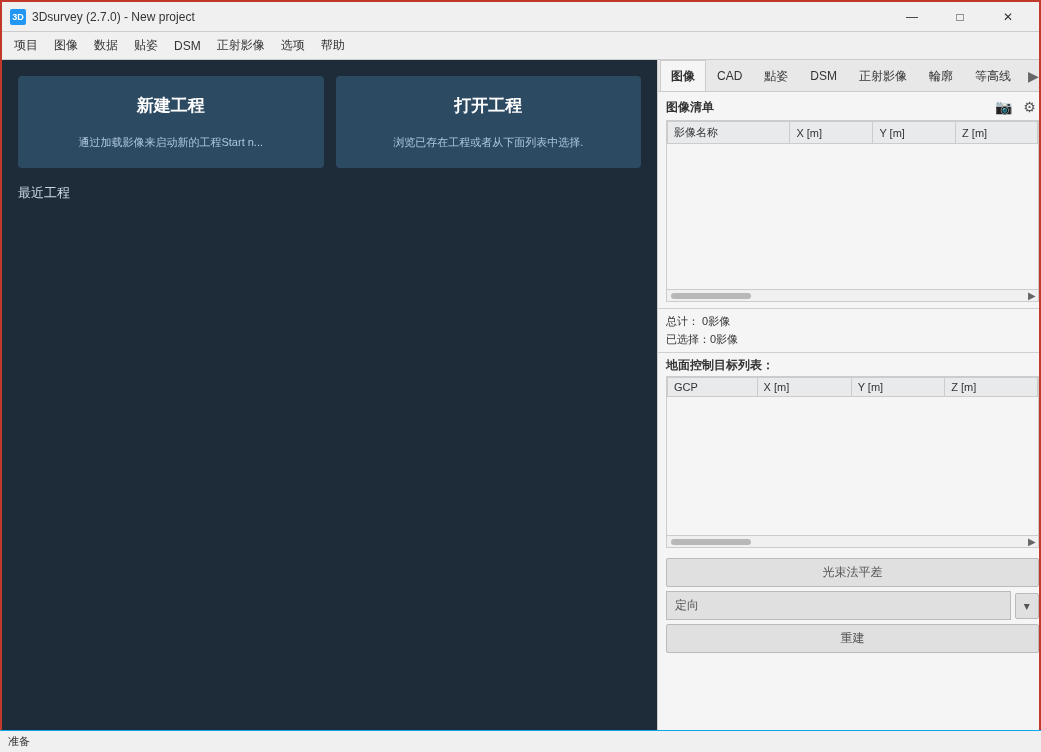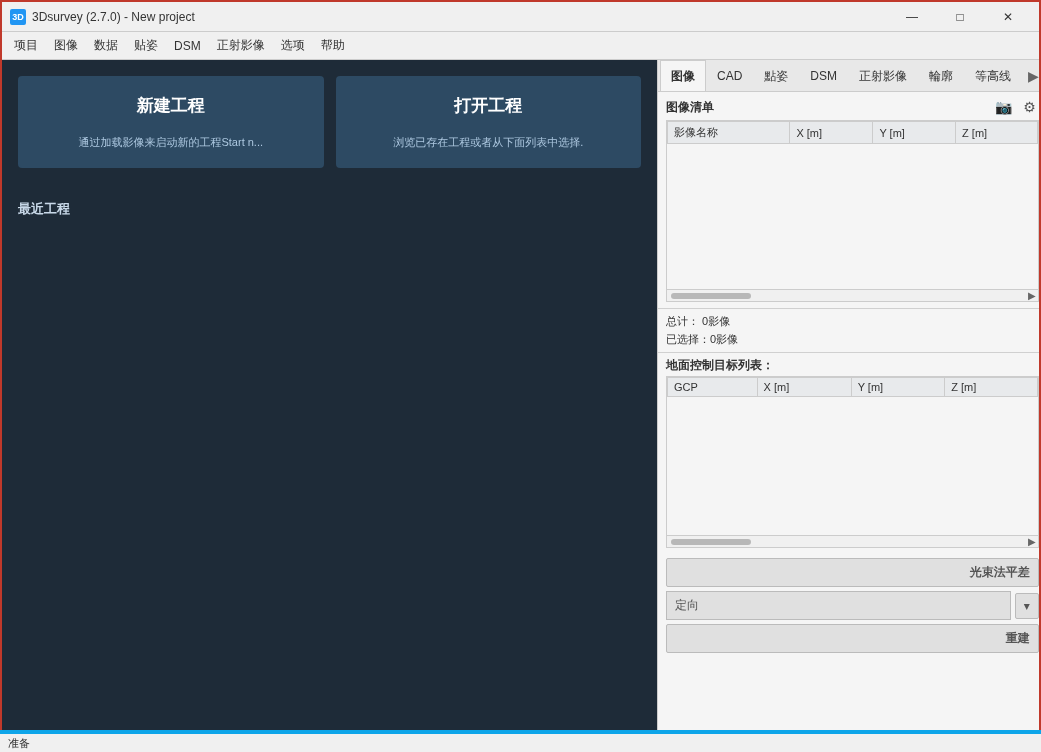--- a/index.html
+++ b/index.html
@@ -115,22 +115,21 @@
     }
     .project-btn-desc {
       font-size: 11px;
       color: #adc8e0;
       display: block;
     }
 
     .recent-title {
       color: #c8d8e8;
       font-size: 13px;
-      margin-top: 20px;
-      font-weight: bold;
+      margin-top: 4px;
     }
 
     
     .right-panel {
       flex: 1;
       background: #f5f5f5;
       display: flex;
       flex-direction: column;
       border-left: 1px solid #ccc;
     }
@@ -256,37 +255,36 @@
     }
     .action-btn {
       width: 100%;
       padding: 5px 8px;
       background: #e0e0e0;
       border: 1px solid #bbb;
       border-radius: 2px;
       font-size: 12px;
       color: #555;
       cursor: pointer;
-      text-align: right;
-      font-weight: bold;
+      text-align: center;
     }
 
     
     .coord-system {
       padding: 4px 8px;
       font-size: 11px;
       color: #333;
       margin-top: auto;
     }
 
     
     .status-bar {
       height: 22px;
       background: #f0f0f0;
-      border-top: 4px solid #0ea5e9;
+      border-top: 1px solid #0ea5e9;
       display: flex;
       align-items: center;
       padding: 0 8px;
       font-size: 11px;
       color: #333;
       position: absolute;
       bottom: 0;
       left: 0;
       right: 0;
     }

